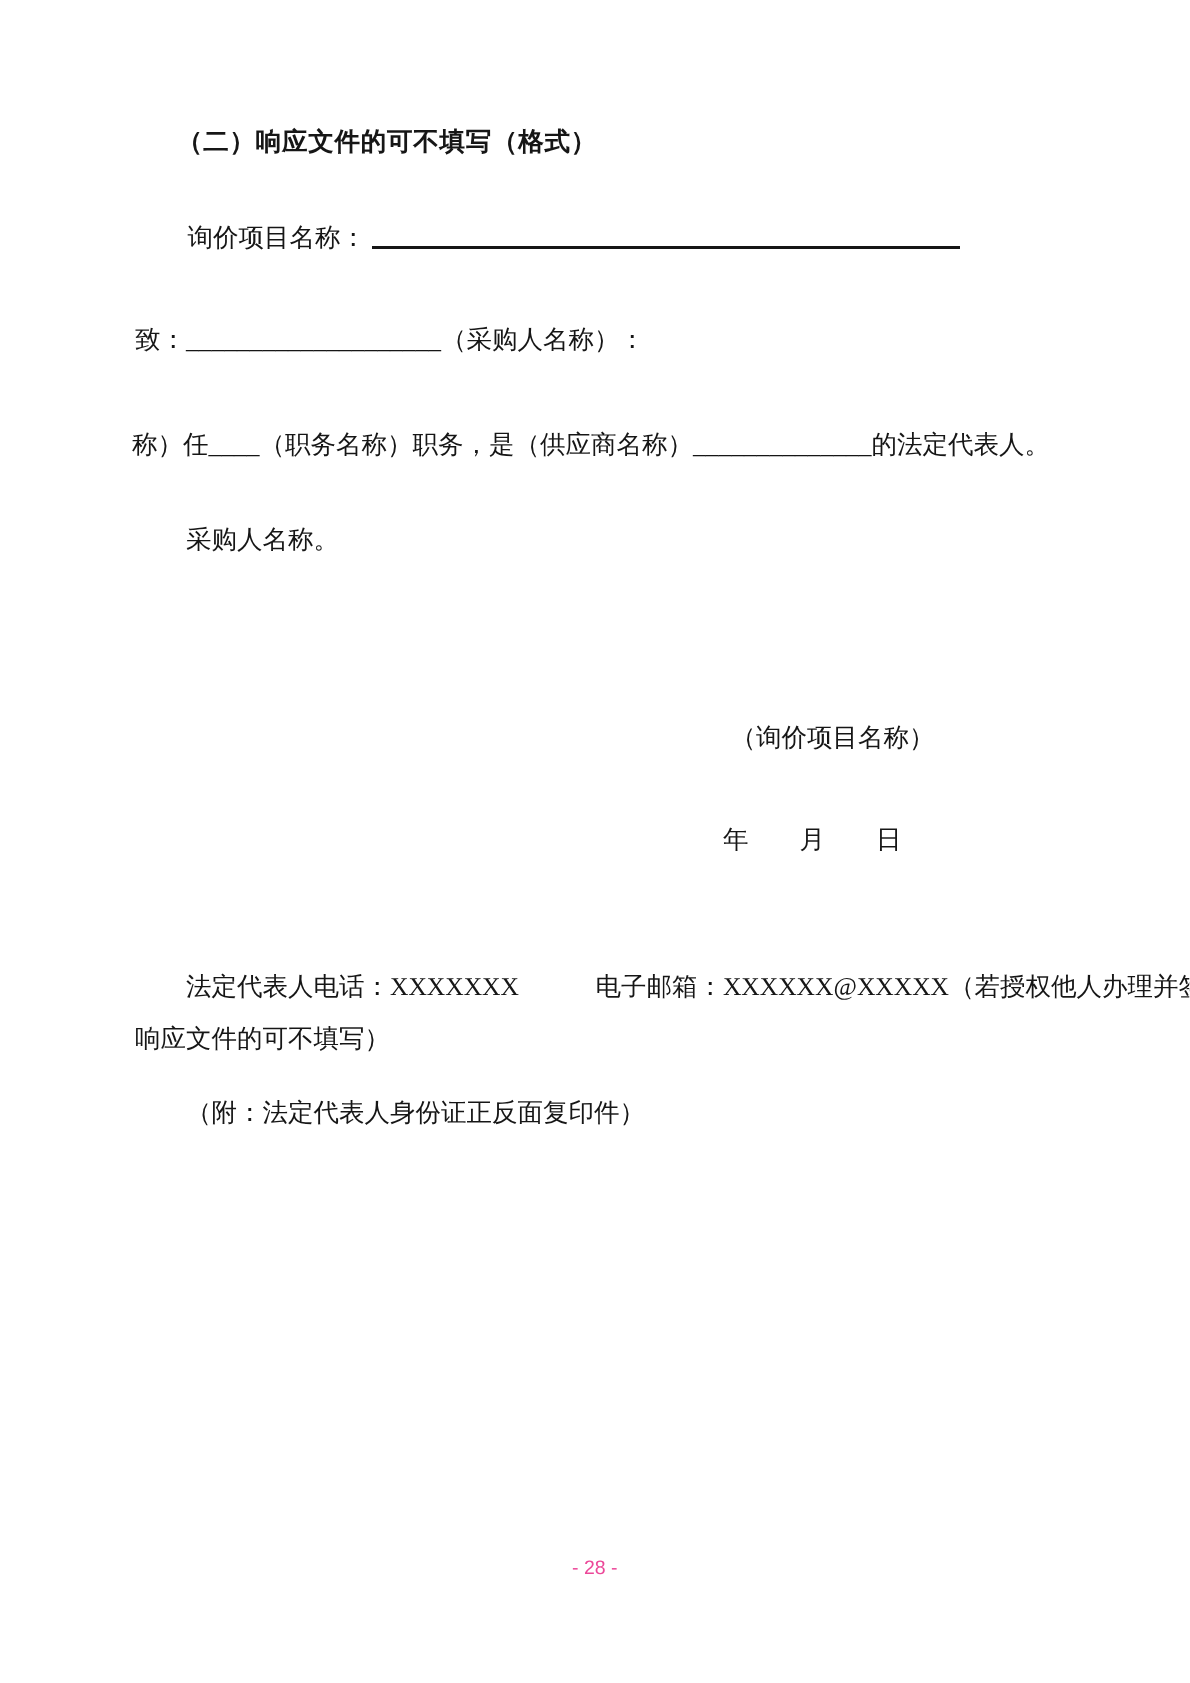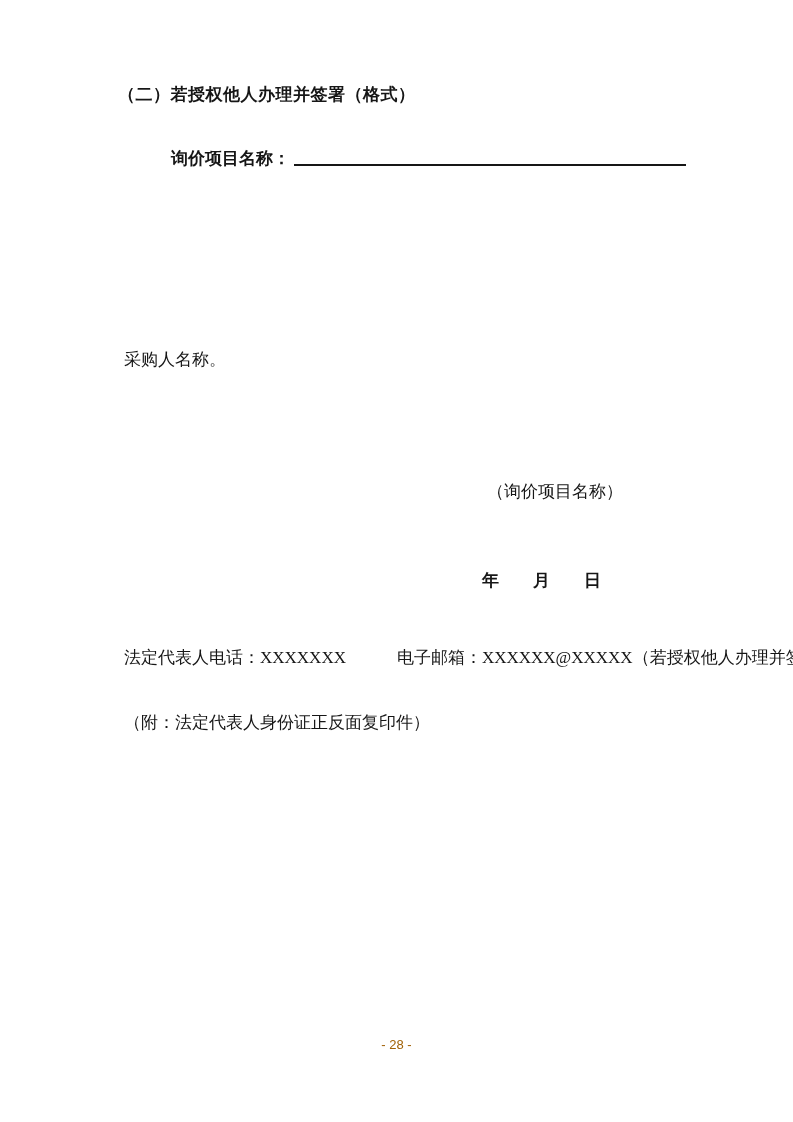--- a/index.html
+++ b/index.html
@@ -26,72 +26,74 @@
     left: 118px;
     top: 84px;
     font-weight: bold;
     letter-spacing: 0.5px;
   }
   .project-row {
     left: 125px;
     top: 148px;
     display: flex;
     align-items: flex-end;
-    font-weight: bold;
-    margin-left: 46px;
+    font-weight: normal;
   }
   .blank-line {
     display: inline-block;
     width: 392px;
     height: 2px;
     border-bottom: 2px solid #161616;
     margin-bottom: 3px;
     margin-left: 4px;
   }
   .to-line       { left: 90px;  top: 216px; }
   .body-line-1   { left: 122px; top: 249px; }
   .body-line-2   { left: 88px;  top: 286px; }
   .certify-line  { left: 124px; top: 349px; }
   .seal-line     { left: 487px; top: 481px; }
-  .date-line     { left: 482px; top: 570px; font-weight: bold; }
+  .date-line     { left: 482px; top: 549px; }
   .contact-line-1{ left: 124px; top: 647px; }
   .contact-line-2{ left: 90px;  top: 682px; }
-  .attach-line   { left: 124px; top: 712px; }
+  .attach-line   { left: 124px; top: 731px; }
   .footer {
     left: 0;
     top: 1037px;
     width: 793px;
     text-align: center;
     font-family: "Liberation Sans", "DejaVu Sans", sans-serif;
     font-size: 13px;
-    color: #a16207;
+    color: #ec4899;
     white-space: pre;
   }
 </style>
 </head>
 <body>
 
 <div class="page">
 
-  <div class="abs heading">（二）若授权他人办理并签署（格式）</div>
+  <div class="abs heading">（二）响应文件的可不填写（格式）</div>
 
   <div class="abs project-row">
     <span>询价项目名称：</span>
     <span class="blank-line"></span>
   </div>
 
+  <div class="abs to-line">致：____________________（采购人名称）：</div>
 
 
+  <div class="abs body-line-2">称）任____（职务名称）职务，是（供应商名称）______________的法定代表人。</div>
 
   <div class="abs certify-line">采购人名称。</div>
 
   <div class="abs seal-line">（询价项目名称）</div>
 
   <div class="abs date-line">年　　月　　日</div>
 
   <div class="abs contact-line-1">法定代表人电话：XXXXXXX　　　电子邮箱：XXXXXX@XXXXX（若授权他人办理并签署</div>
 
+  <div class="abs contact-line-2">响应文件的可不填写）</div>
 
   <div class="abs attach-line">（附：法定代表人身份证正反面复印件）</div>
 
   <div class="abs footer">- 28 -</div>
 
 </div>
 
 </body></html>

